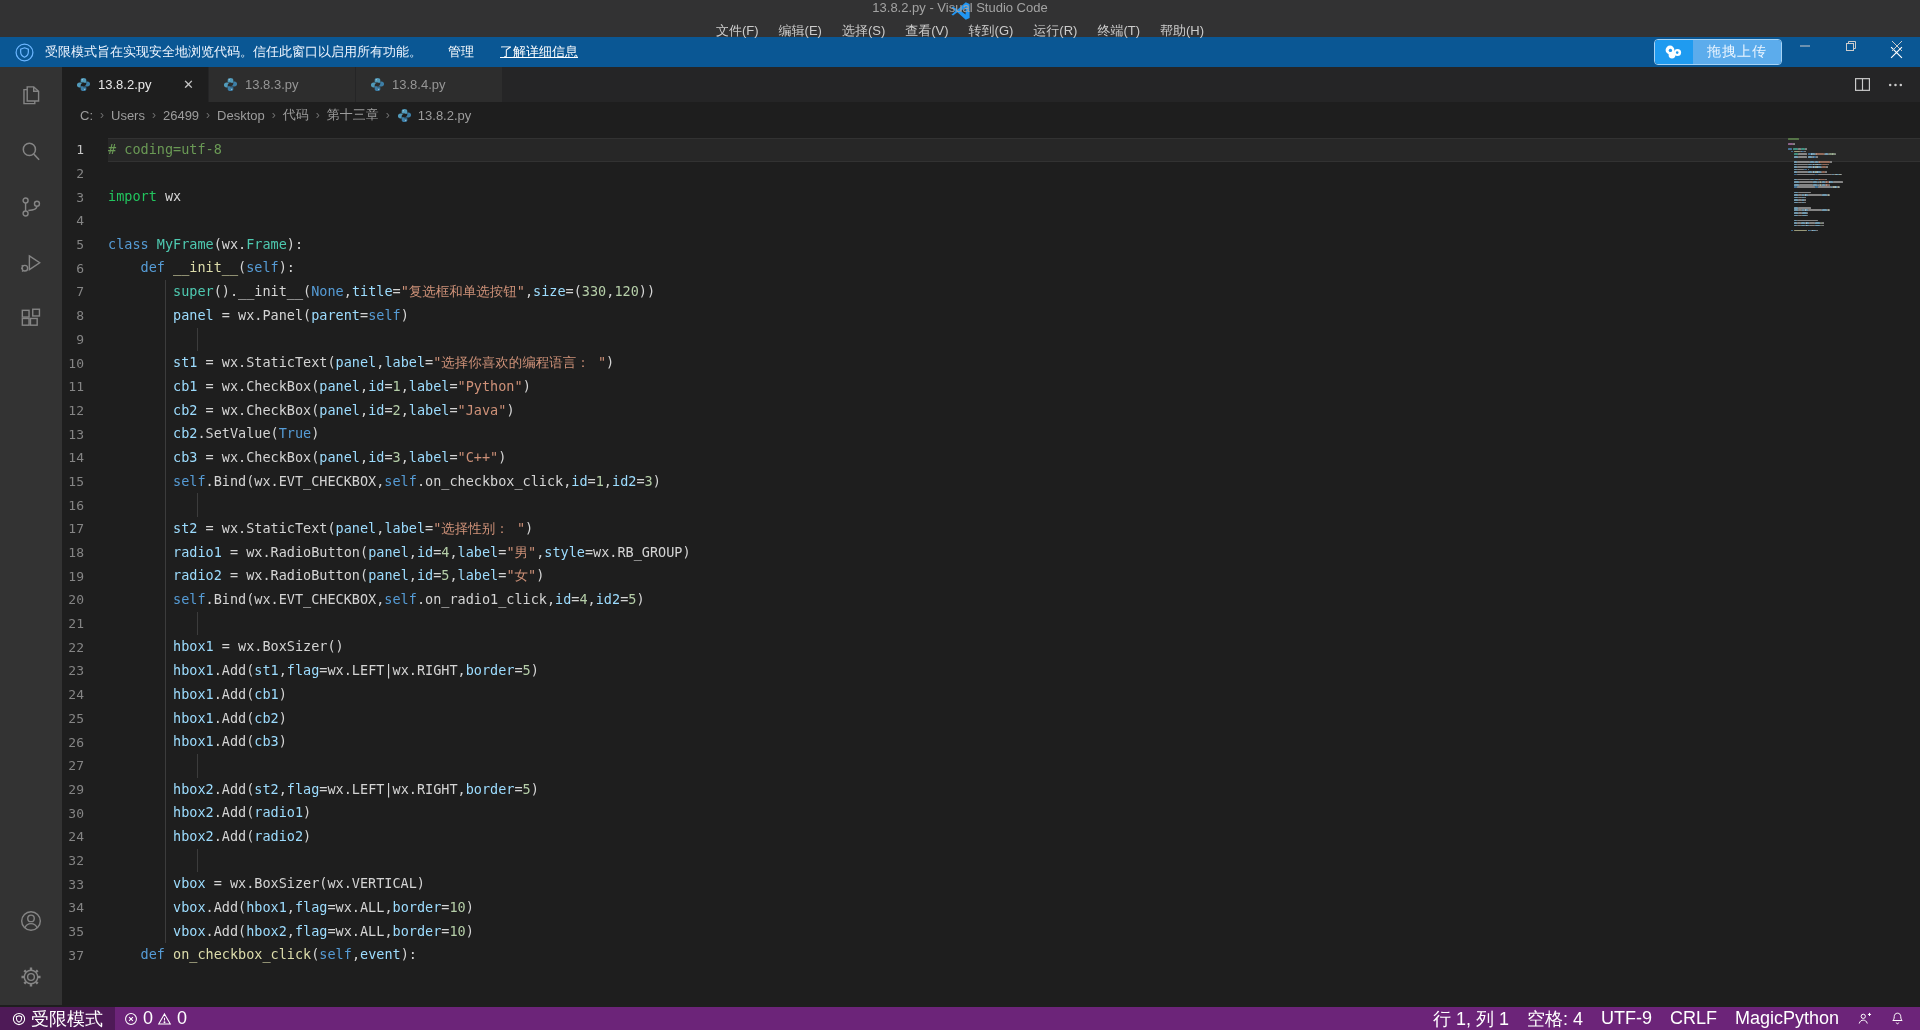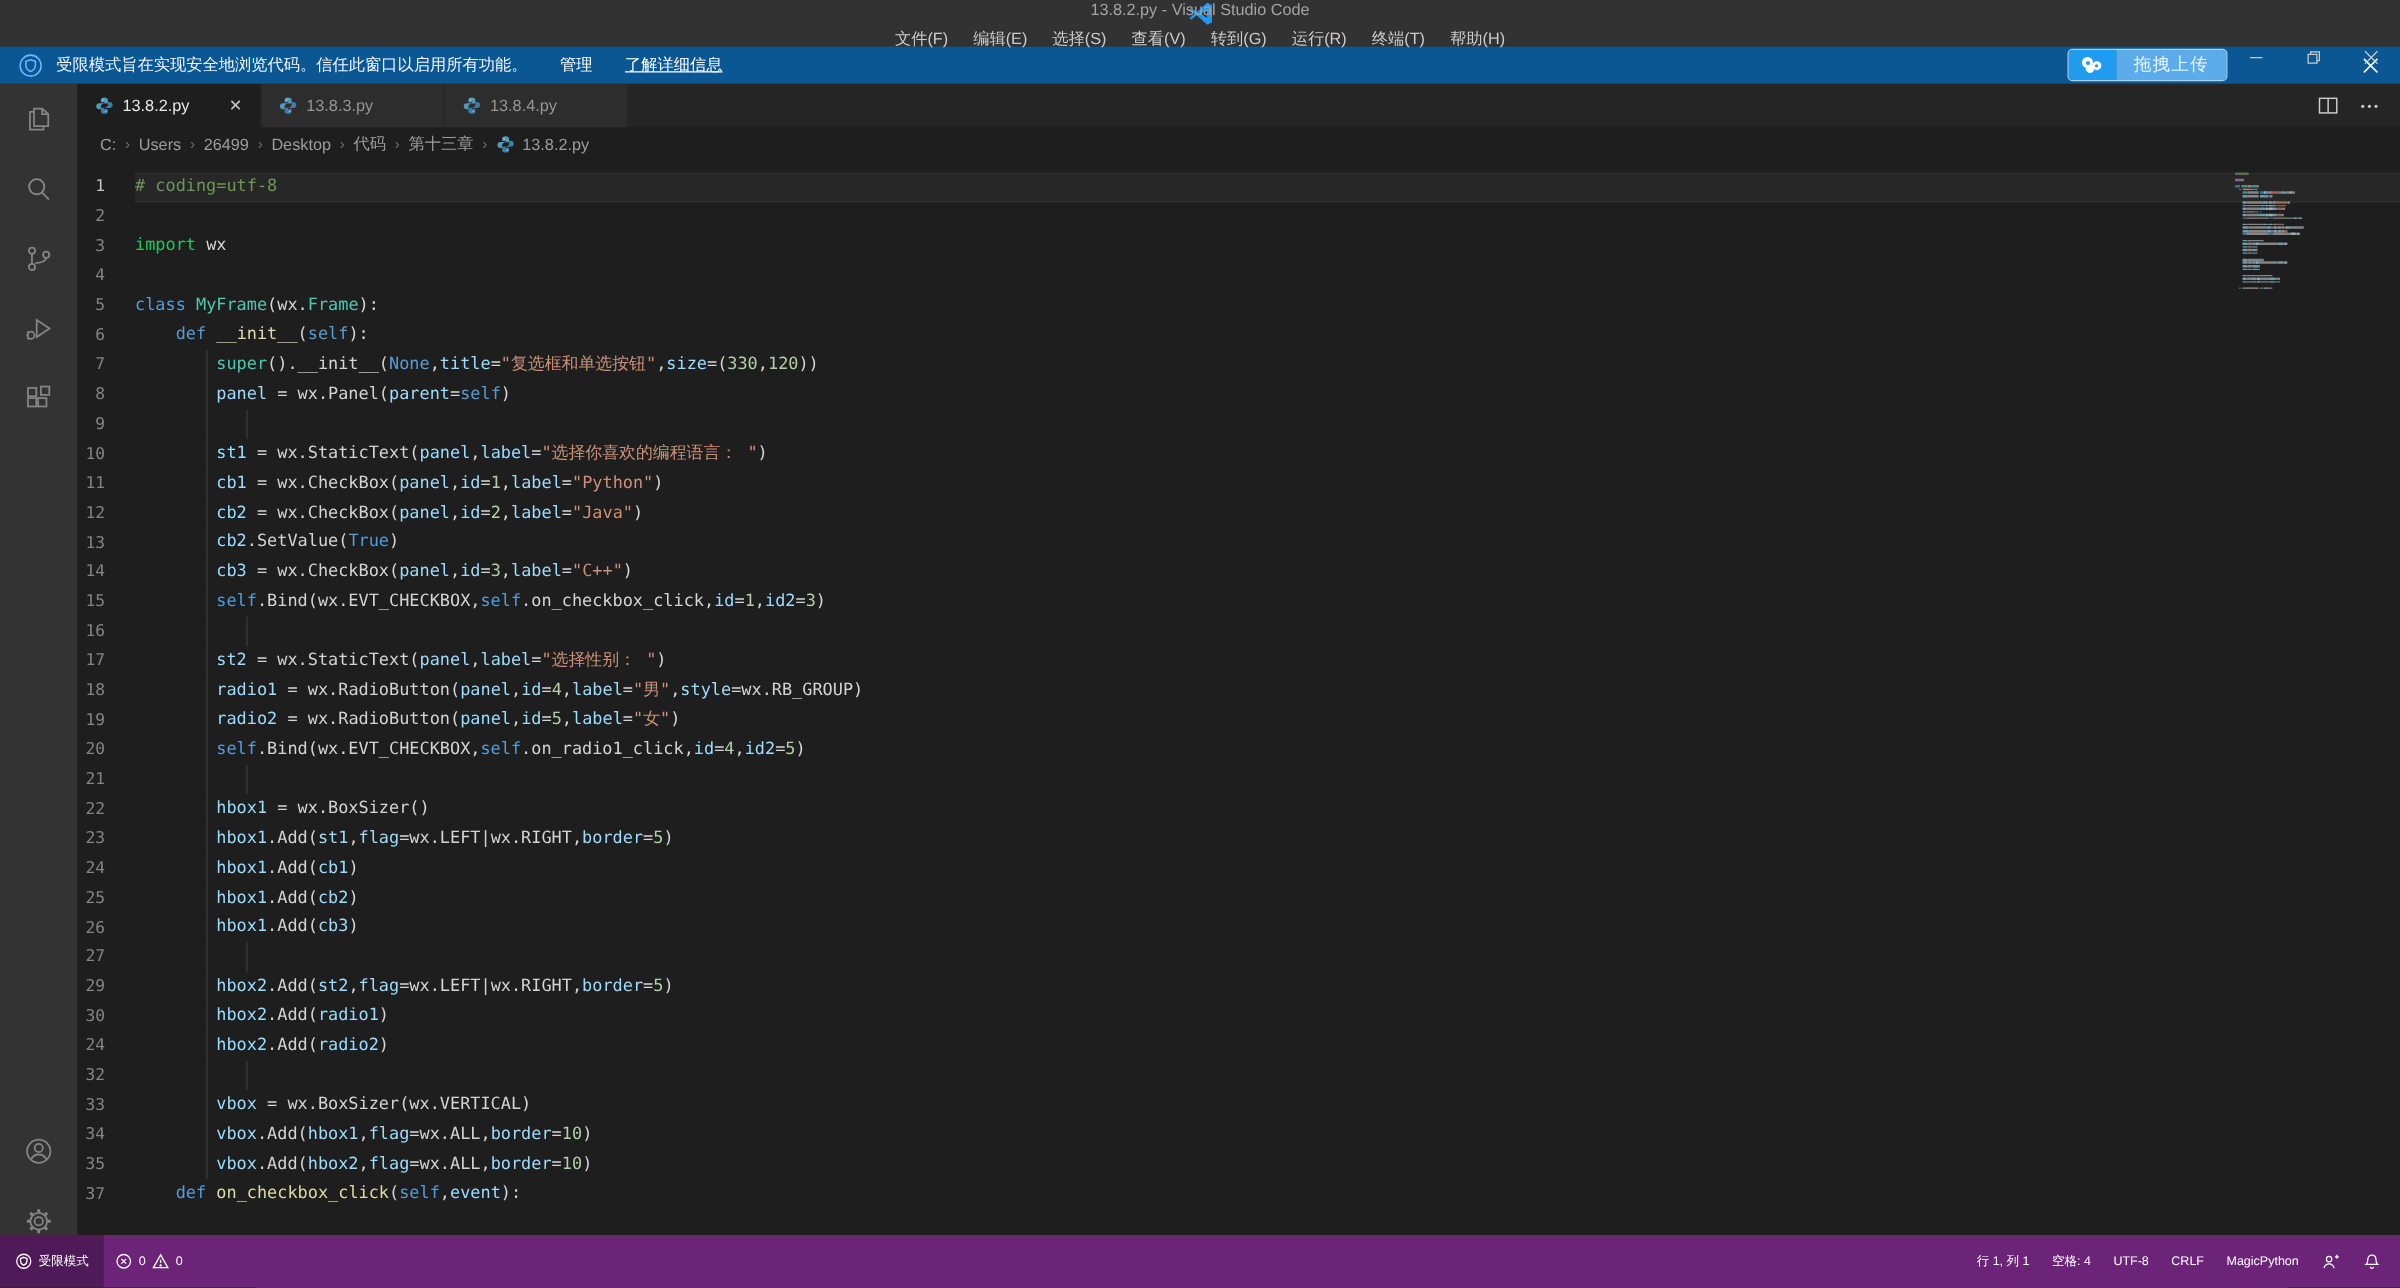--- a/index.html
+++ b/index.html
@@ -77,23 +77,23 @@
                   box-shadow:inset 0 1px 0 rgba(255,255,255,0.05), inset 0 -1px 0 rgba(255,255,255,0.05); }
   .guide { position:absolute; top:0; bottom:0; width:1px; background:#3c3c3c; }
   .tk-cm{color:#6a9955;} .tk-kw{color:#569cd6;} .tk-kwp{color:#22c55e;}
   .tk-cls{color:#4ec9b0;} .tk-fn{color:#dcdcaa;} .tk-str{color:#ce9178;}
   .tk-num{color:#b5cea8;} .tk-var{color:#9cdcfe;} .tk-p{color:#d4d4d4;}
 
   .minimap { position:absolute; top:10px; right:52px; width:80px; height:100px; }
   .mseg { position:absolute; height:1.7px; border-radius:0.5px; }
 
   
-  .statusbar { position:absolute; left:0; bottom:0; width:1920px; height:42px;
+  .statusbar { position:absolute; left:0; bottom:0; width:1920px; height:23px;
                background:#6c2479; color:#ffffff; display:flex; align-items:center;
-               font-size:10px; z-index:30; }
+               font-size:18px; z-index:30; }
   .sb-item { display:flex; align-items:center; gap:5px; padding:0 9px; height:100%;
              cursor:pointer; white-space:nowrap; }
   .sb-restricted { background:rgba(0,0,0,0.28); padding:0 12px; }
   .sb-problems { gap:4px; }
   .sb-problems svg { margin-right:1px; }
   .sb-right { margin-left:auto; display:flex; height:100%; align-items:center; padding-right:6px; }
   svg { display:block; }
 </style>
 </head>
 <body>
@@ -702,21 +702,21 @@
     <span>0</span>
   </div>
   <div class="sb-right">
     <div class="sb-item">
         <span>行 1, 列 1</span>
       </div>
     <div class="sb-item">
         <span>空格: 4</span>
       </div>
     <div class="sb-item">
-        <span>UTF-8</span>
+        <span>UTF-9</span>
       </div>
     <div class="sb-item">
         <span>CRLF</span>
       </div>
     <div class="sb-item">
         <span>MagicPython</span>
       </div>
     <div class="sb-item">
       <svg width="15" height="15" viewBox="0 0 24 24" fill="none" stroke="#ffffff" stroke-width="1.6">
         <circle cx="10" cy="8.5" r="3.4"></circle>

